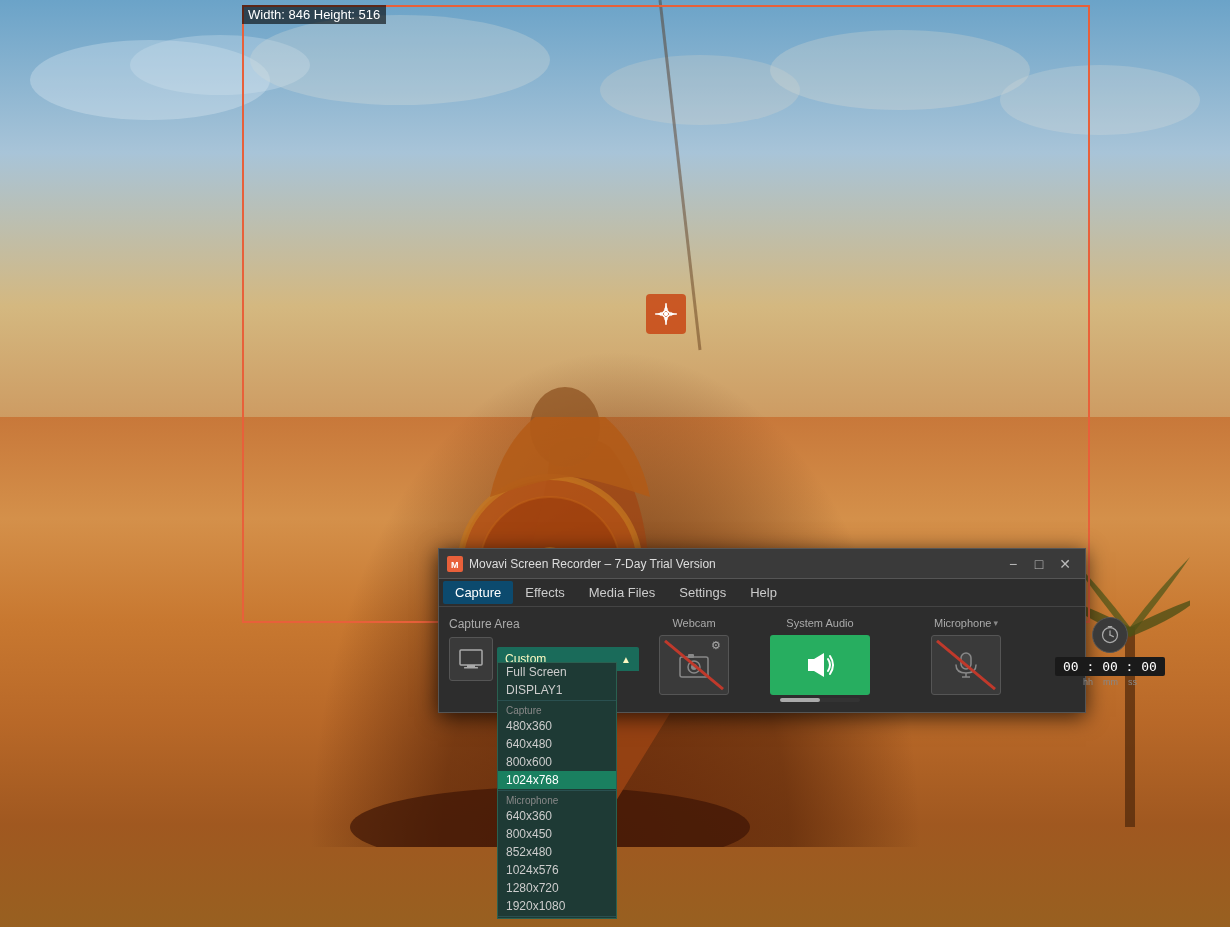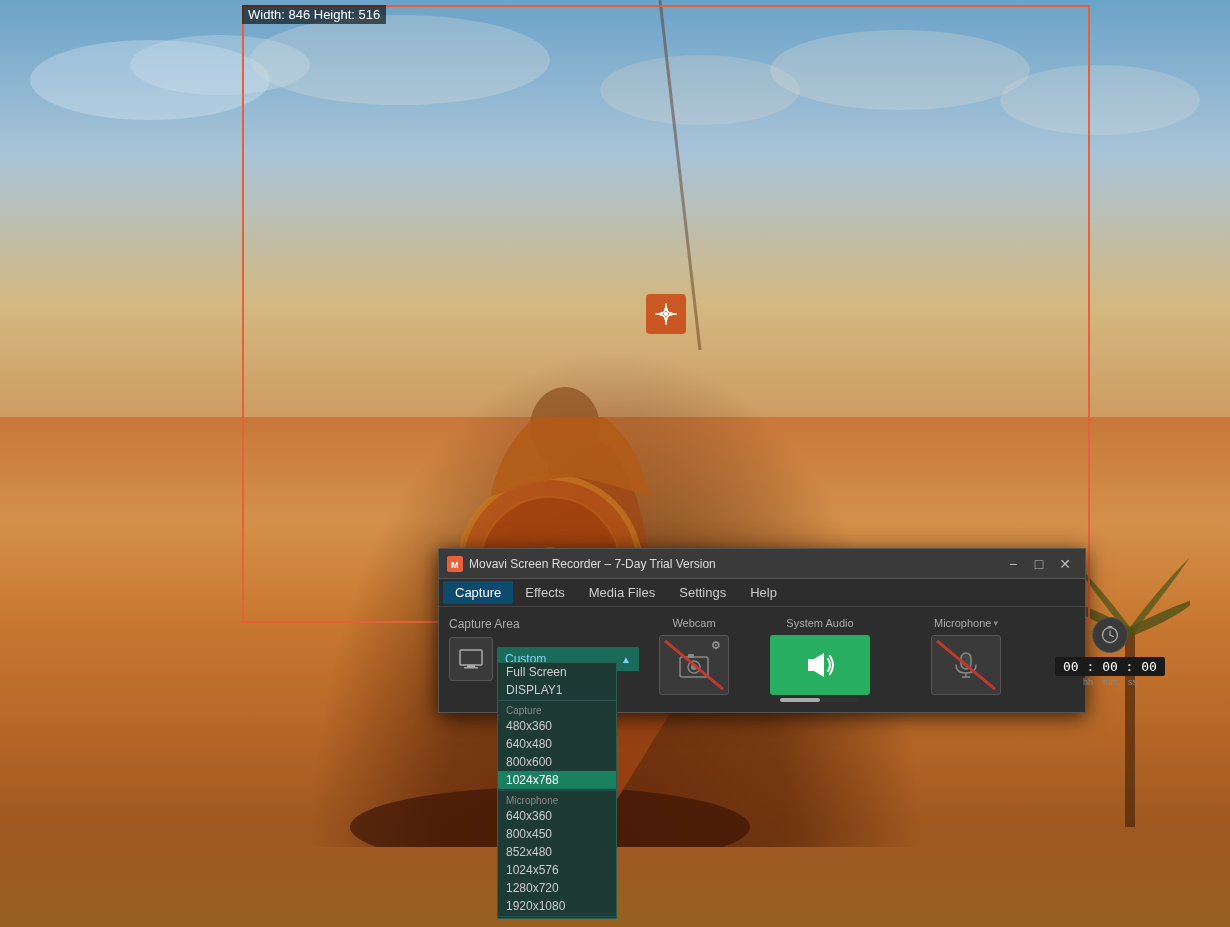--- a/index.html
+++ b/index.html
@@ -246,21 +246,21 @@
     .dropdown-container {
       position: relative;
       flex: 1;
     }
 
     .dropdown-btn {
       width: 100%;
       height: 24px;
       background: #1a6b5a;
       border: none;
-      color: #7dd3fc;
+      color: #fef9c3;
       font-size: 12px;
       padding: 0 8px;
       display: flex;
       align-items: center;
       justify-content: space-between;
       cursor: pointer;
       border-radius: 2px 2px 0 0;
     }
 
     .dropdown-arrow {

